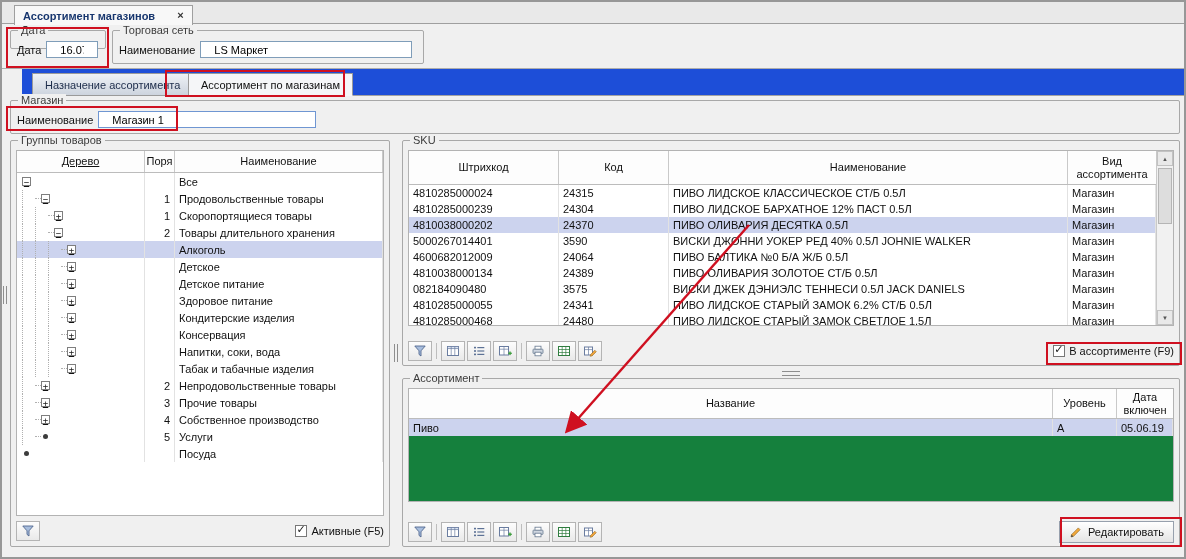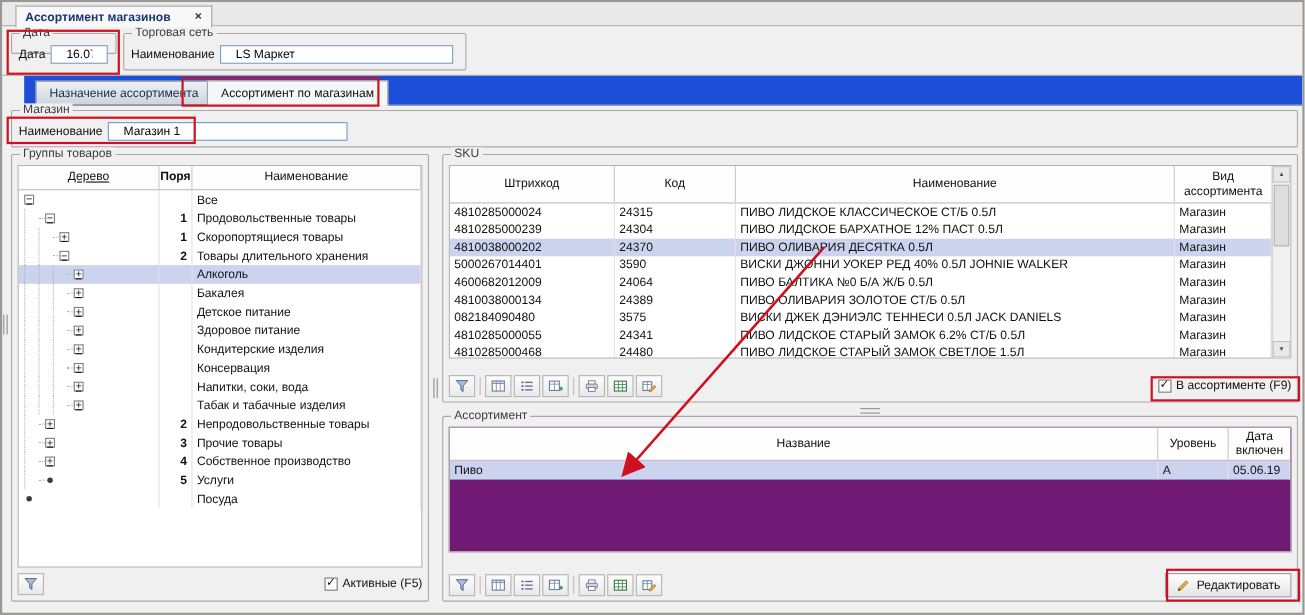--- a/index.html
+++ b/index.html
@@ -36,31 +36,31 @@
   .g-store{left:8px;top:98px;width:1170px;height:34px;}
   .w-store{width:218px;border-color:var(--focusbrd,#6f96d2);}
 
   
   .g-tree{left:8px;top:138px;width:380px;height:407px;}
   .g-sku{left:400px;top:138px;width:778px;height:226px;}
   .g-asort{left:400px;top:376px;width:778px;height:169px;}
 
   .tree-wrap{position:absolute;left:5px;top:9px;right:5px;bottom:30px;background:#fff;border:1px solid #b3b3b3;overflow:hidden;}
   .sku-wrap{position:absolute;left:5px;top:9px;right:5px;height:176px;background:#fff;border:1px solid #b3b3b3;overflow:hidden;}
-  .asort-wrap{position:absolute;left:5px;top:9px;right:5px;height:114px;background:#701a75;border:1px solid #b3b3b3;overflow:hidden;}
+  .asort-wrap{position:absolute;left:5px;top:9px;right:5px;height:114px;background:#15803d;border:1px solid #b3b3b3;overflow:hidden;}
   .sku-content{position:absolute;left:0;top:0;right:17px;bottom:0;}
 
   .thead{display:flex;border-bottom:1px solid #bcbcbc;background:#fdfdfd;}
   .th{display:flex;align-items:center;justify-content:center;border-right:1px solid #c9c9c9;color:#111;overflow:hidden;text-align:center;line-height:1.15;padding:0 3px;white-space:normal;}
   .tree-head{height:22px;}
   .sku-head{height:34px;}
   .asort-head{height:30px;}
 
   .c-tree{width:128px;text-decoration:underline;}
-  .c-ord{width:30px;font-weight:bold;}
+  .c-ord{width:30px;}
   .c-name{flex:1;}
   .c-bar{width:150px;}
   .c-code{width:110px;}
   .c-sname{flex:1;}
   .c-kind{width:88px;border-right:none;}
   .c-aname{flex:1;}
   .c-alvl{width:64px;}
   .c-adate{width:56px;border-right:none;}
 
   .tc{display:flex;align-items:center;border-right:1px solid #e2e2e2;overflow:hidden;white-space:nowrap;padding-left:4px;height:100%;}
@@ -272,21 +272,21 @@
           </div>
           <div class="trow">
             <div class="tc c-tree">
               <span class="tline"></span>
               <span class="tline"></span>
               <span class="tline"></span>
               <span class="hstub"></span>
               <span class="tbox">+</span>
             </div>
             <div class="tc c-ord"></div>
-            <div class="tc c-name">Бакалея</div>
+            <div class="tc c-name">Детское</div>
           </div>
           <div class="trow">
             <div class="tc c-tree">
               <span class="tline"></span>
               <span class="tline"></span>
               <span class="tline"></span>
               <span class="hstub"></span>
               <span class="tbox">+</span>
             </div>
             <div class="tc c-ord"></div>

